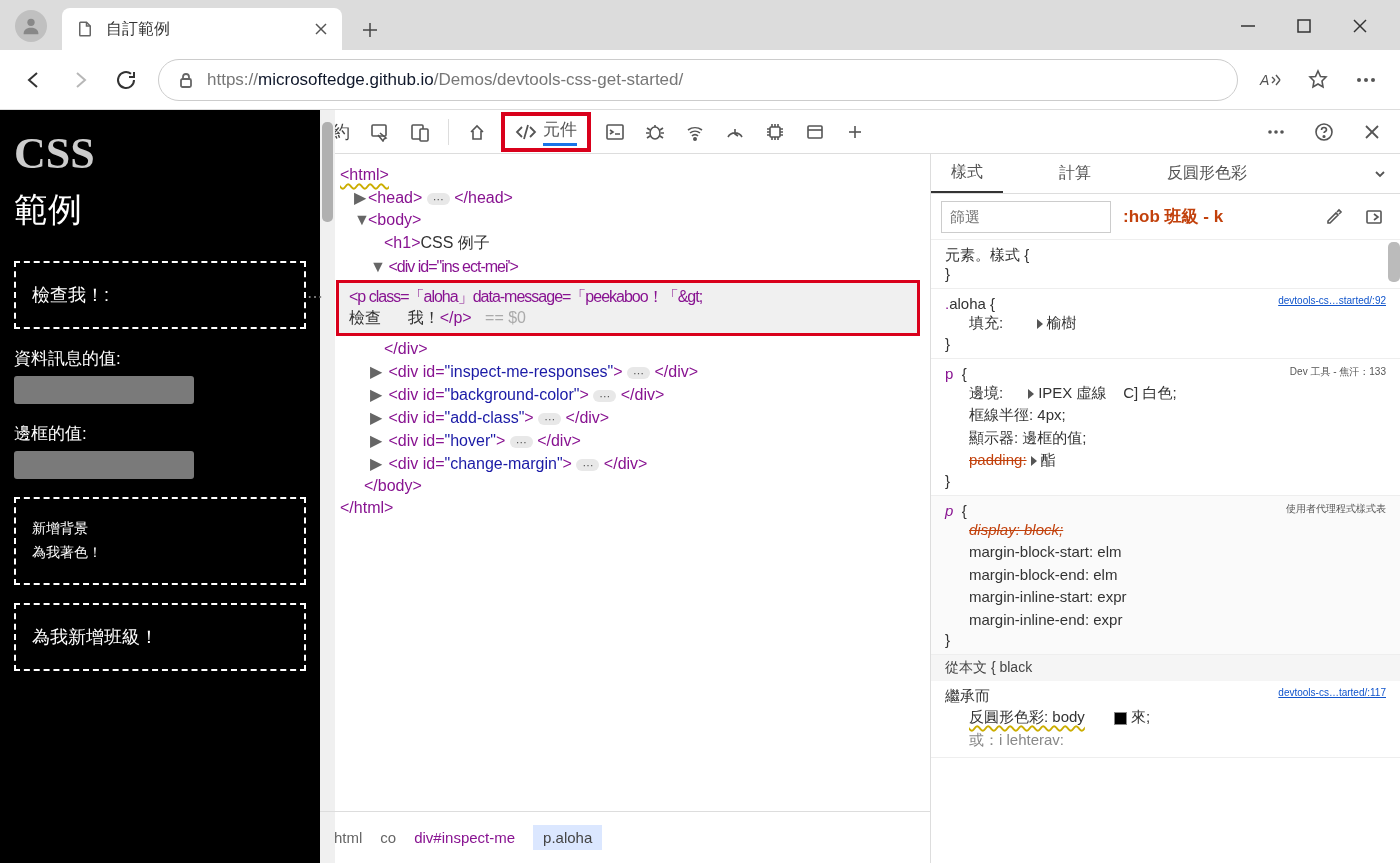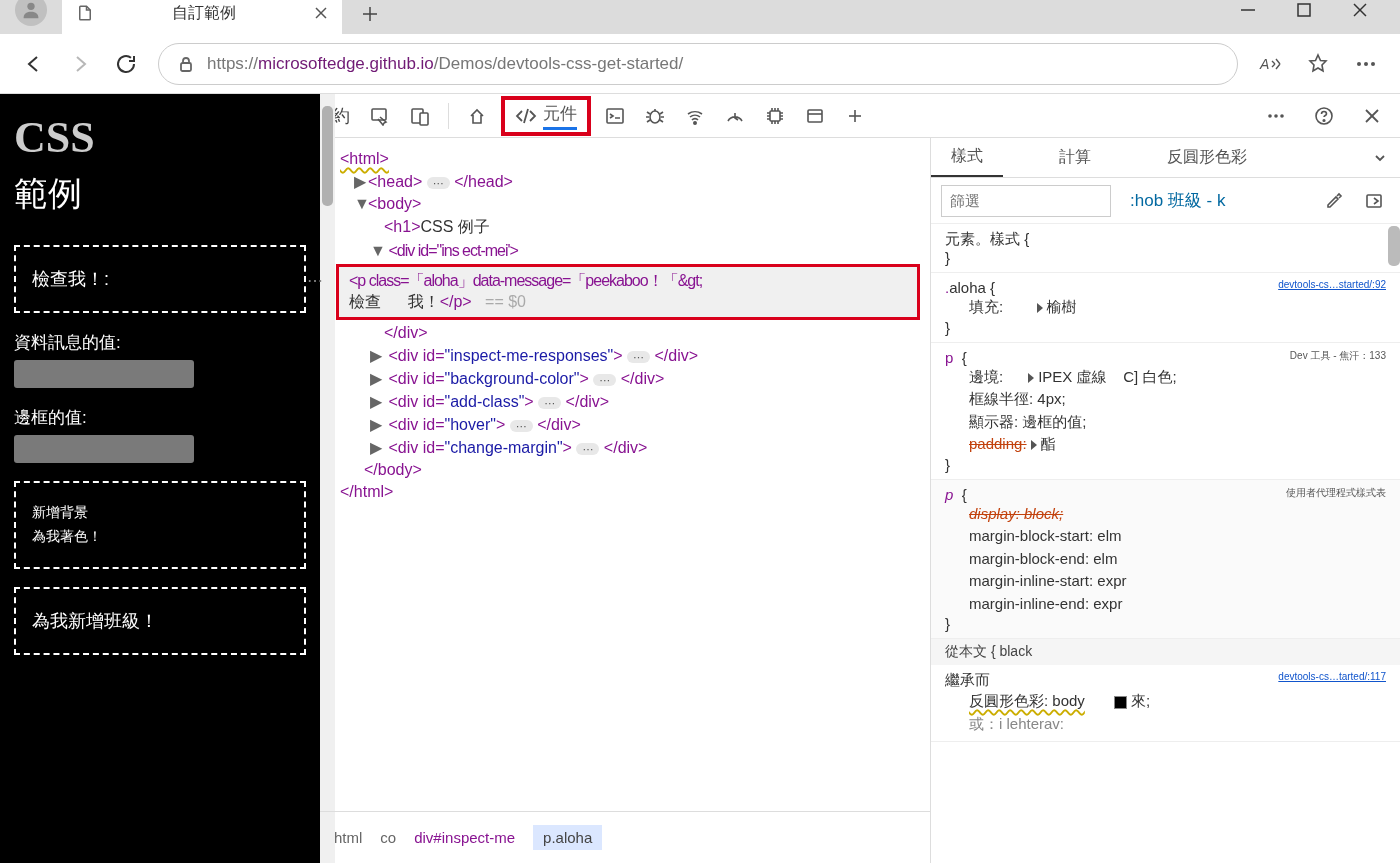--- a/index.html
+++ b/index.html
@@ -1,36 +1,36 @@
 <!DOCTYPE html>
 <html><head>
 <meta charset="utf-8">
 <style>
 * { box-sizing: border-box; margin: 0; padding: 0; font-family: "Segoe UI", Arial, sans-serif; }
 body { width: 1400px; height: 863px; background: #e8e8e8; overflow: hidden; display: flex; flex-direction: column; }
 
 
-.titlebar { height: 34px; background: #dcdcdc; display: flex; align-items: flex-end; text-align: center; }
+.titlebar { height: 50px; background: #dcdcdc; display: flex; align-items: flex-end; }
 .avatar { width: 32px; height: 32px; background: #c0c0c0; border-radius: 50%; margin: 0 15px 8px 15px; display: flex; align-items: center; justify-content: center; }
 .avatar svg { width: 22px; height: 22px; fill: #888; }
 .tab { background: #fff; border-radius: 8px 8px 0 0; padding: 10px 14px; display: flex; align-items: center; gap: 12px; height: 42px; min-width: 280px; }
 .tab-icon { width: 18px; height: 18px; }
 .tab-title { font-size: 16px; color: #333; flex: 1; }
 .tab-close { width: 14px; height: 14px; cursor: pointer; }
 .newtab { width: 40px; height: 40px; display: flex; align-items: center; justify-content: center; margin-left: 8px; }
 .winctrl { margin-left: auto; display: flex; gap: 32px; padding-right: 28px; padding-bottom: 12px; }
 .winbtn { width: 24px; height: 24px; display: flex; align-items: center; justify-content: center; }
 
 
 .addrbar { height: 60px; background: #fff; display: flex; align-items: center; padding: 0 20px; gap: 18px; border-bottom: 1px solid #ddd; }
 .navbtn { width: 28px; height: 28px; display: flex; align-items: center; justify-content: center; }
 .navbtn.disabled { opacity: 0.35; }
 .urlbox { flex: 1; height: 42px; border: 1px solid #ccc; border-radius: 24px; display: flex; align-items: center; padding: 0 18px; gap: 12px; }
 .url { font-size: 17px; color: #777; }
-.url .dark { color: #701a75; text-align: right; }
+.url .dark { color: #0f172a; text-align: right; }
 .rightctrls { display: flex; gap: 20px; align-items: center; }
 
 
 .main { flex: 1; display: flex; background: #fff; }
 
 
 .page { width: 320px; background: #000; color: #fff; padding: 18px 14px; position: relative; }
 .scrollbar { position: absolute; right: -15px; top: 0; width: 15px; height: 100%; background: #f0f0f0; }
 .scroll-thumb { position: absolute; top: 12px; right: 2px; width: 11px; height: 100px; background: #b0b0b0; border-radius: 5px; }
 .css-h { font-family: Georgia, serif; font-size: 44px; font-weight: bold; color: #ccc; }
@@ -71,21 +71,21 @@
 .bc-active { background: #dbe7ff; padding: 4px 10px; color: #444; }
 
 
 .styles { width: 470px; border-left: 1px solid #ddd; display: flex; flex-direction: column; }
 .styles-tabs { height: 40px; display: flex; border-bottom: 1px solid #ddd; align-items: center; gap: 36px; }
 .st-tab { padding: 0 20px; font-size: 16px; color: #555; height: 100%; display: flex; align-items: center; }
 .st-tab.active { border-bottom: 2px solid #333; font-weight: 500; }
 .st-chevron { margin-left: auto; padding-right: 12px; }
 .styles-toolbar { height: 46px; display: flex; align-items: center; padding: 0 10px; gap: 8px; border-bottom: 1px solid #eee; }
 .filter { border: 1px solid #ccc; height: 32px; width: 170px; padding: 0 8px; font-size: 15px; }
-.hob { font-size: 17px; color: #0369a1; margin-left: 11px; flex: 1; }
+.hob { font-size: 17px; color: #c2410c; margin-left: 4px; flex: 1; font-weight: bold; }
 .styles-body { flex: 1; overflow: hidden; font-family: Consolas, monospace; font-size: 15px; color: #333; position: relative; }
 .st-scroll { position: absolute; right: 0; top: 2px; width: 12px; height: 40px; background: #bbb; border-radius: 5px; }
 .rule { border-bottom: 1px solid #eee; padding: 6px 14px; position: relative; }
 .sel { color: #881391; }
 .sel-i { font-style: italic; }
 .src { position: absolute; right: 14px; top: 6px; font-size: 10px; color: #1155cc; text-decoration: underline; }
 .src-plain { color: #555; text-decoration: none; }
 .prop { padding-left: 24px; line-height: 1.5; }
 .strike { text-decoration: line-through; color: #c2410c; }
 .tri { display: inline-block; width: 0; height: 0; border-left: 6px solid #555; border-top: 5px solid transparent; border-bottom: 5px solid transparent; margin-right: 4px; vertical-align: middle; }

